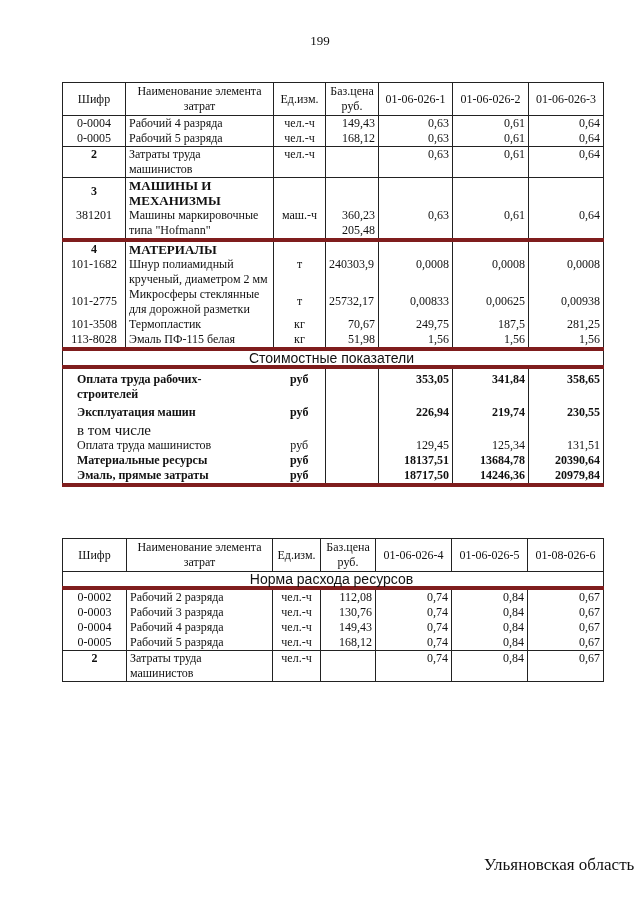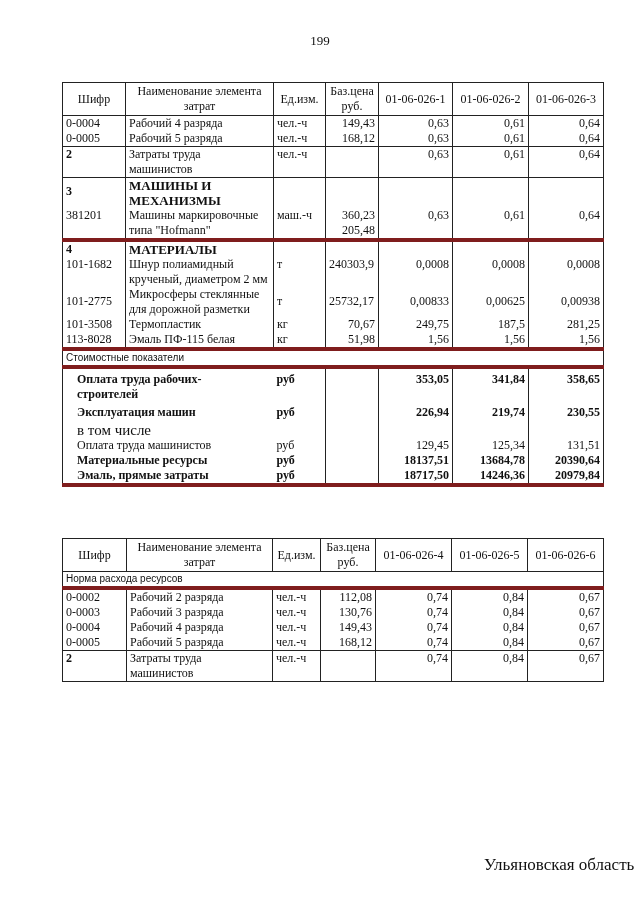--- a/index.html
+++ b/index.html
@@ -7,25 +7,25 @@
          font-family:"Liberation Serif", serif; color:#111; }
   .page-num { position:absolute; top:33px; left:0; width:640px; text-align:center; font-size:13px; }
   table { position:absolute; border-collapse:collapse; table-layout:fixed; font-size:12px; }
   td { padding:0 3px; vertical-align:top; line-height:15px; }
   .t1 { left:62px; top:82px; width:541px; }
   .t2 { left:62px; top:538px; width:541px; }
   .b { border:1px solid #222; }
   .bl { border-left:1px solid #222; }
   .br { border-right:1px solid #222; }
   .bb { border-bottom:4px solid #7f1d1d; }
-  .c { text-align:left;margin-left:8px; }
+  .c { text-align:center;margin-left:8px; }
   .r { text-align:right; }
   .hdr td { vertical-align:middle; text-align:center; height:32px; }
   .bold { font-weight:bold; }
-  .small-sans { font-family:"Liberation Sans", sans-serif; font-size:10px; text-align:left; padding-right:6px; }
+  .small-sans { font-family:"Liberation Sans", sans-serif; font-size:14px; text-align:center; padding-right:6px; }
   .u { }
   .footer { position:absolute; top:855px; left:484px; font-size:17px; }
   .indent { padding-left:14px; }
 </style>
 </head>
 <body>
 
 <div class="page-num">199</div>
 
 <table class="t1">
@@ -211,21 +211,21 @@
       <col style="width:76px">
   </colgroup>
   <tbody>
       <tr class="hdr">
     <td class="b">Шифр</td>
     <td class="b">Наименование элемента затрат</td>
     <td class="b">Ед.изм.</td>
     <td class="b">Баз.цена руб.</td>
     <td class="b">01-06-026-4</td>
     <td class="b">01-06-026-5</td>
-    <td class="b">01-06-026-6</td>
+    <td class="b">01-08-026-6</td>
   </tr>
   <tr>
     <td colspan="7" class="bl br bb small-sans" style="height:14px;line-height:14px">Норма расхода ресурсов</td>
   </tr>
   <tr>
     <td class="bl br c">0-0002</td>
     <td class="br">Рабочий 2 разряда</td>
     <td class="br c">чел.-ч</td>
     <td class="br r">112,08</td>
     <td class="br r">0,74</td>

